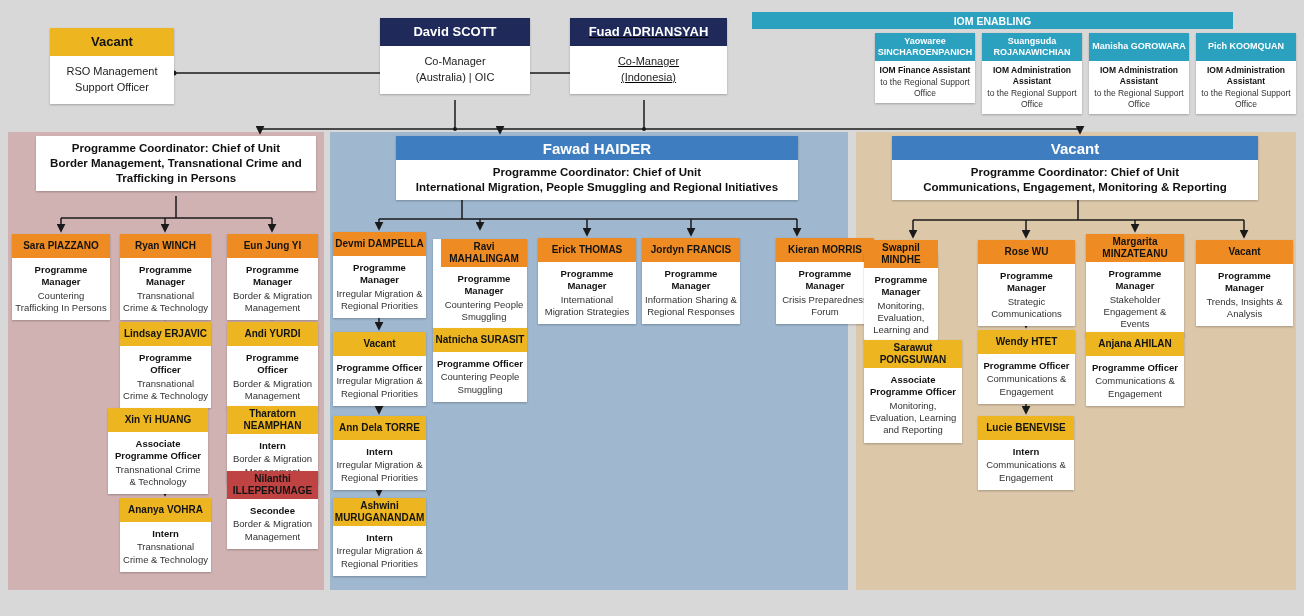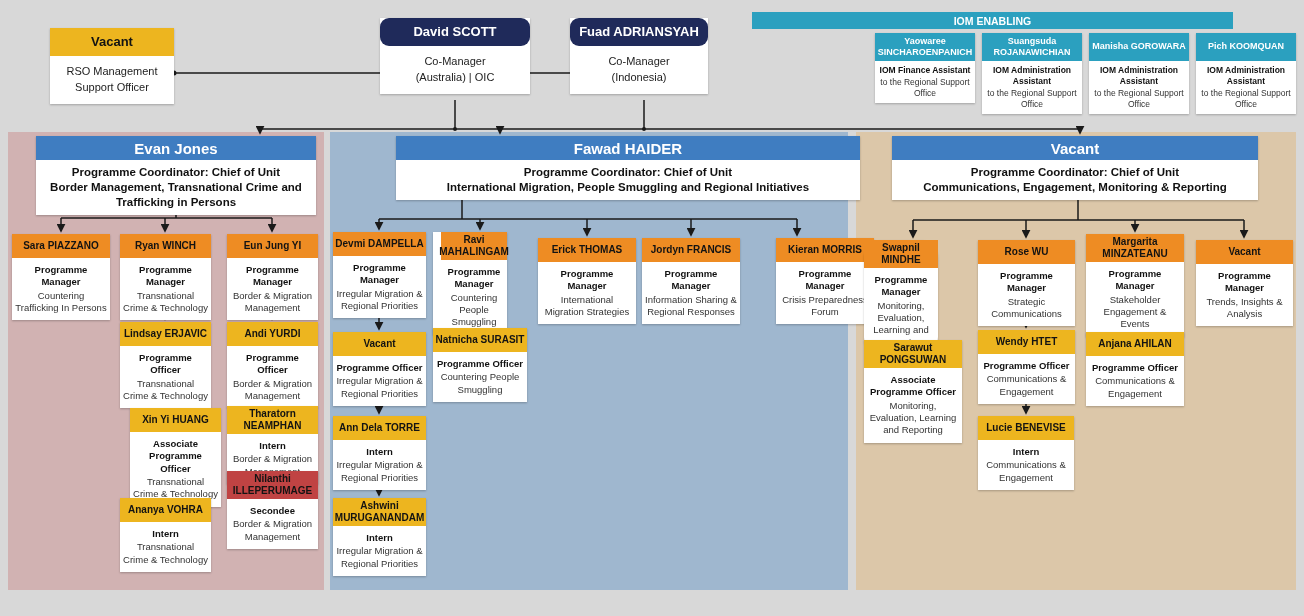--- a/index.html
+++ b/index.html
@@ -5,21 +5,21 @@
   html,body{margin:0;padding:0;}
   body{font-family:"Liberation Sans",sans-serif;background:#c9c9c9;}
   #stage{position:relative;width:1304px;height:616px;background:var(--page_bg,#d8d8d8);overflow:hidden;}
   .panel{position:absolute;z-index:1;}
   #lines{position:absolute;left:0;top:0;z-index:2;}
   .card,.unit-head,.top-card,.en-card{position:absolute;z-index:3;background:#ffffff;box-shadow:0 1px 2px rgba(0,0,0,.25);box-sizing:border-box;}
   .hd{display:flex;align-items:center;justify-content:center;text-align:center;font-weight:bold;font-size:10px;line-height:1.2;min-height:24px;padding:2px 2px;box-sizing:border-box;color:#131313;}
   .h-orange{background:var(--orange,#ee8c23);}
   .h-yellow{background:var(--yellow,#edb51f);}
   .h-red{background:var(--red,#c04343);}
-  .h-navy{background:var(--navy,#1f2a5a);color:#ffffff;border-radius:9px;}
+  .h-navy{background:var(--navy,#1f2a5a);color:#ffffff;}
   .h-teal{background:var(--teal,#2ba0bf);color:#ffffff;}
   .bd{padding:6px 3px;text-align:center;font-size:9.5px;line-height:1.3;color:#333;}
   .role{display:block;font-weight:bold;color:#111;}
   .area{display:block;margin-top:1px;}
   .top-card .hd{font-size:13px;min-height:28px;}
   .top-card .bd{font-size:11px;line-height:1.45;padding:8px 4px;color:#222;}
   .unit-bar{display:flex;align-items:center;justify-content:center;min-height:24px;color:#fff;font-weight:bold;font-size:15px;background:var(--blue,#3f7dc1);}
   .unit-sub{text-align:center;font-weight:bold;font-size:11.5px;line-height:1.3;padding:5px 4px;color:#111;}
   .en-title{position:absolute;z-index:3;display:flex;align-items:center;justify-content:center;background:var(--teal,#2ba0bf);color:#fff;font-weight:bold;font-size:10.5px;}
   .en-card .hd{font-size:9px;min-height:28px;line-height:1.25;}
@@ -91,21 +91,21 @@
   </svg>
 
   <div class="top-card" style="left:50px;top:28px;width:124px;">
     <div class="hd h-yellow">Vacant</div>
     <div class="bd">RSO Management Support Officer</div>
   </div>
   <div class="top-card" style="left:380px;top:18px;width:150px;">
     <div class="hd h-navy">David SCOTT</div>
     <div class="bd"><span>Co-Manager</span><br><span>(Australia) | OIC</span></div>
   </div>
-  <div class="top-card" style="left:570px;top:18px;width:138px;">
+  <div class="top-card" style="left:570px;top:18px;width:157px;text-decoration:underline;">
     <div class="hd h-navy">Fuad ADRIANSYAH</div>
     <div class="bd"><span>Co-Manager</span><br><span>(Indonesia)</span></div>
   </div>
 
   <div class="en-title" style="left:752px;top:12px;width:481px;height:17px;">IOM ENABLING</div>
   <div class="en-card" style="left:875px;top:33px;width:100px;">
     <div class="hd h-teal">Yaowaree SINCHAROENPANICH</div>
     <div class="bd">
         <span class="role">IOM Finance Assistant</span>
         <span class="area">to the Regional Support Office</span>
@@ -127,24 +127,23 @@
   </div>
   <div class="en-card" style="left:1196px;top:33px;width:100px;">
     <div class="hd h-teal">Pich KOOMQUAN</div>
     <div class="bd">
         <span class="role">IOM Administration Assistant</span>
         <span class="area">to the Regional Support Office</span>
       </div>
   </div>
 
   <div class="unit-head" style="left:36px;top:136px;width:280px;">
-    <div class="unit-bar">Evan Jones</div>
     <div class="unit-sub"><span>Programme Coordinator: Chief of Unit</span><br><span>Border Management, Transnational Crime and Trafficking in Persons</span></div>
   </div>
-  <div class="unit-head" style="left:396px;top:136px;width:464px;">
+  <div class="unit-head" style="left:396px;top:136px;width:402px;">
     <div class="unit-bar">Fawad HAIDER</div>
     <div class="unit-sub"><span>Programme Coordinator: Chief of Unit</span><br><span>International Migration, People Smuggling and Regional Initiatives</span></div>
   </div>
   <div class="unit-head" style="left:892px;top:136px;width:366px;">
     <div class="unit-bar">Vacant</div>
     <div class="unit-sub"><span>Programme Coordinator: Chief of Unit</span><br><span>Communications, Engagement, Monitoring &amp; Reporting</span></div>
   </div>
 
   <div class="card" style="left:12px;top:234px;width:98px;">
     <div class="hd h-orange">Sara PIAZZANO</div>
@@ -174,21 +173,21 @@
         <span class="area">Transnational Crime &amp; Technology</span>
       </div>
   </div>
   <div class="card" style="left:227px;top:322px;width:91px;">
     <div class="hd h-yellow">Andi YURDI</div>
     <div class="bd">
         <span class="role">Programme Officer</span>
         <span class="area">Border &amp; Migration Management</span>
       </div>
   </div>
-  <div class="card" style="left:130px;top:408px;width:91px;">
+  <div class="card" style="left:108px;top:408px;width:100px;">
     <div class="hd h-yellow">Xin Yi HUANG</div>
     <div class="bd">
         <span class="role">Associate Programme Officer</span>
         <span class="area">Transnational Crime &amp; Technology</span>
       </div>
   </div>
   <div class="card" style="left:227px;top:406px;width:91px;">
     <div class="hd h-yellow">Tharatorn NEAMPHAN</div>
     <div class="bd">
         <span class="role">Intern</span>
@@ -210,21 +209,21 @@
       </div>
   </div>
 
   <div class="card" style="left:333px;top:232px;width:93px;">
     <div class="hd h-orange">Devmi DAMPELLA</div>
     <div class="bd">
         <span class="role">Programme Manager</span>
         <span class="area">Irregular Migration &amp; Regional Priorities</span>
       </div>
   </div>
-  <div class="card" style="left:433px;top:232px;width:74px;padding-left:8px;">
+  <div class="card" style="left:433px;top:239px;width:94px;padding-left:8px;">
     <div class="hd h-orange">Ravi MAHALINGAM</div>
     <div class="bd">
         <span class="role">Programme Manager</span>
         <span class="area">Countering People Smuggling</span>
       </div>
   </div>
   <div class="card" style="left:538px;top:238px;width:98px;">
     <div class="hd h-orange">Erick THOMAS</div>
     <div class="bd">
         <span class="role">Programme Manager</span>

